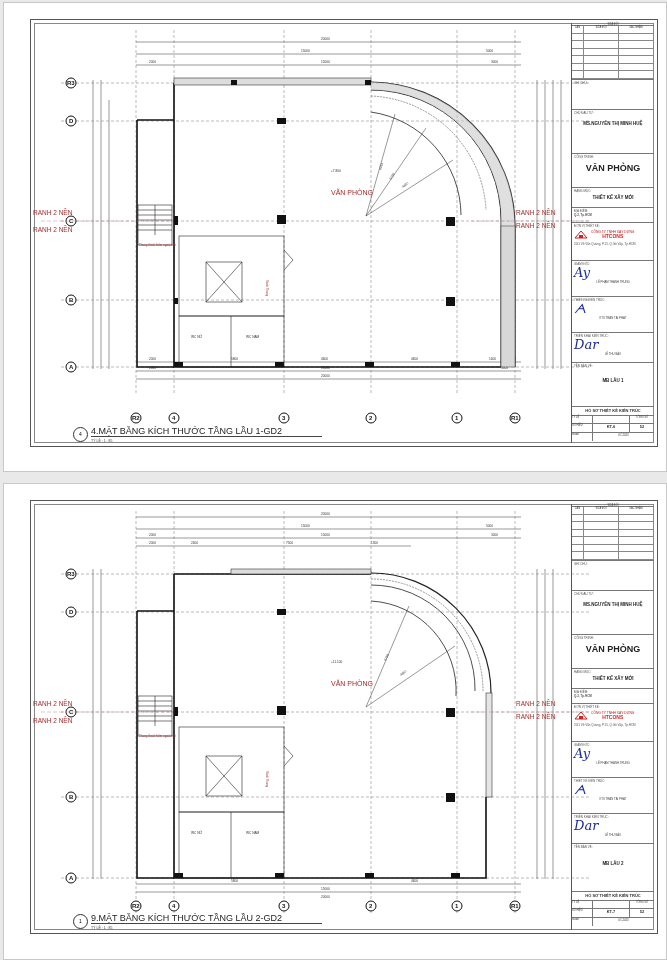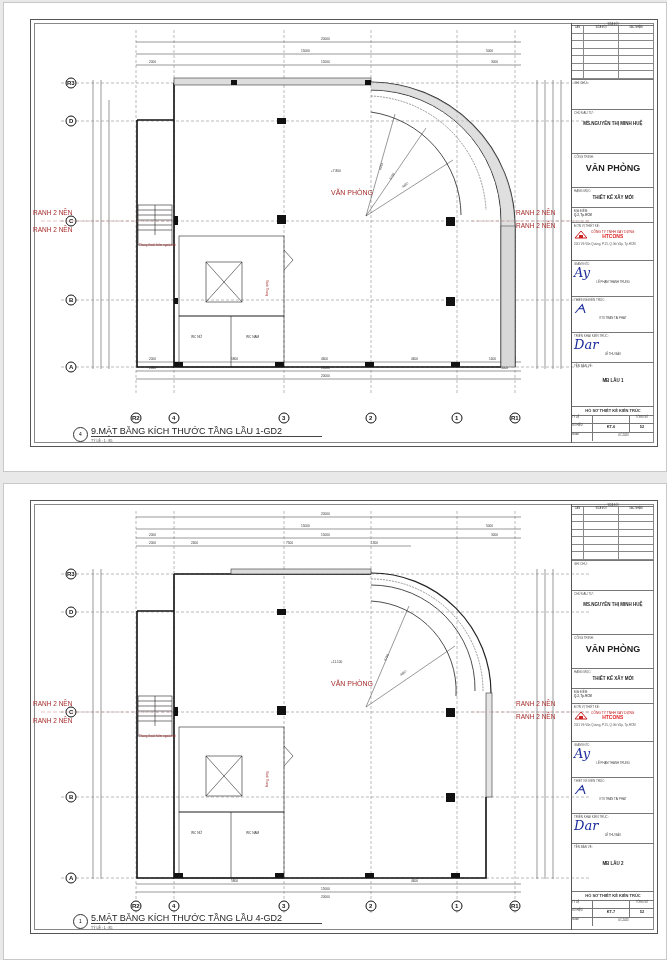--- a/index.html
+++ b/index.html
@@ -178,21 +178,21 @@
         <text class="room" x="300" y="175">VĂN PHÒNG</text>
         <text class="dim" x="300" y="152" fill="#1a2a9a">+7.800</text>
         <text class="ranh" x="2" y="195">RANH 2 NỀN</text>
         <text class="ranh" x="2" y="212">RANH 2 NỀN</text>
         <text class="ranh" x="485" y="195">RANH 2 NỀN</text>
         <text class="ranh" x="485" y="208">RANH 2 NỀN</text>
         <line x1="10" y1="201" x2="140" y2="201" stroke="#c88" stroke-width="0.5" stroke-dasharray="4,2"></line>
         <line x1="440" y1="201" x2="560" y2="201" stroke="#c88" stroke-width="0.5" stroke-dasharray="4,2"></line>
       </svg>
       <div class="dwg-num" style="top:407px;">4</div>
-      <div class="dwg-title" style="top:406px;">9.MẶT BẰNG KÍCH THƯỚC TẦNG LẦU 1-GD2</div>
+      <div class="dwg-title" style="top:406px;">4.MẶT BẰNG KÍCH THƯỚC TẦNG LẦU 1-GD2</div>
       <div class="dwg-scale" style="top:419px;">TỶ LỆ : 1 : 85</div>
     </div>
 
     <div class="title-block">
       <div class="tb-row" style="height:3px;padding:0;text-align:center;font-size:2.6px;">SỬA ĐỔI</div>
       <div class="tb-row tb-grid" style="padding:0;">
         <div>LẦN</div>
           <div>SỬA ĐỔI</div>
           <div>XÁC NHẬN</div>
         <div></div>
@@ -405,21 +405,21 @@
         <text class="room" x="300" y="185">VĂN PHÒNG</text>
         <text class="dim" x="300" y="162" fill="#1a2a9a">+11.100</text>
         <text class="ranh" x="2" y="205">RANH 2 NỀN</text>
         <text class="ranh" x="2" y="222">RANH 2 NỀN</text>
         <text class="ranh" x="485" y="205">RANH 2 NỀN</text>
         <text class="ranh" x="485" y="218">RANH 2 NỀN</text>
         <line x1="10" y1="211" x2="140" y2="211" stroke="#c88" stroke-width="0.5" stroke-dasharray="4,2"></line>
         <line x1="440" y1="211" x2="560" y2="211" stroke="#c88" stroke-width="0.5" stroke-dasharray="4,2"></line>
       </svg>
       <div class="dwg-num" style="top:413px;">1</div>
-      <div class="dwg-title" style="top:412px;">5.MẶT BẰNG KÍCH THƯỚC TẦNG LẦU 4-GD2</div>
+      <div class="dwg-title" style="top:412px;">9.MẶT BẰNG KÍCH THƯỚC TẦNG LẦU 2-GD2</div>
       <div class="dwg-scale" style="top:425px;">TỶ LỆ : 1 : 85</div>
     </div>
 
     <div class="title-block">
       <div class="tb-row" style="height:3px;padding:0;text-align:center;font-size:2.6px;">SỬA ĐỔI</div>
       <div class="tb-row tb-grid" style="padding:0;">
         <div>LẦN</div>
           <div>SỬA ĐỔI</div>
           <div>XÁC NHẬN</div>
         <div></div>

